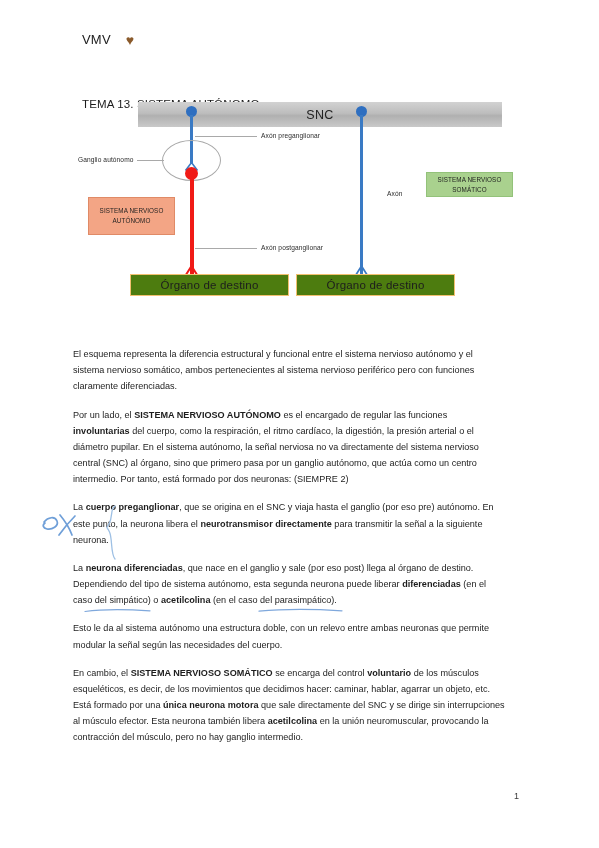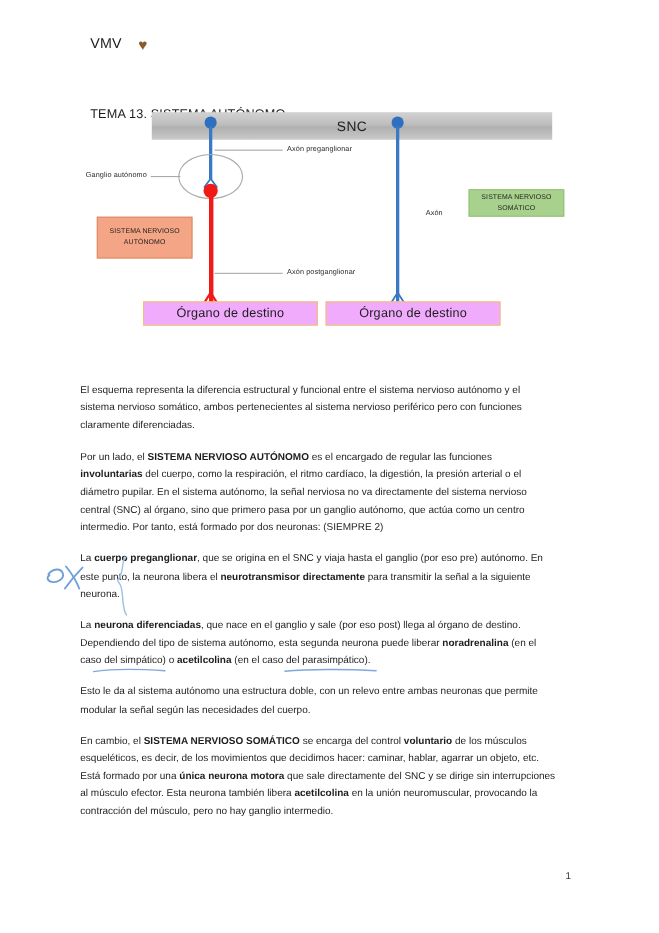--- a/index.html
+++ b/index.html
@@ -131,21 +131,21 @@
     width: 87px; height: 25px;
     background: #a9d18e;
     border: 1px solid #93c27a;
     display: flex; align-items: center; justify-content: center;
   }
 
   .organ {
     position: absolute;
     top: 179px;
     height: 22px;
-    background: #f0abfc;
+    background: #4d7c0f;
     border: 1px solid #f2c070;
     display: flex; align-items: center; justify-content: center;
     font-size: 11.5px;
     color: #1d1d1d;
     letter-spacing: 0.2px;
   }
   .organ.left  { left: 48px;  width: 159px; }
   .organ.right { left: 214px; width: 159px; }
 
   
@@ -240,21 +240,21 @@
   </div>
   <div class="organ right">
     <span>Órgano de destino</span>
   </div>
 </div>
 
 <div class="body-text">
   <p>El esquema representa la diferencia estructural y funcional entre el sistema nervioso autónomo y el sistema nervioso somático, ambos pertenecientes al sistema nervioso periférico pero con funciones claramente diferenciadas.</p>
   <p>Por un lado, el <b>SISTEMA NERVIOSO AUTÓNOMO</b> es el encargado de regular las funciones <b>involuntarias</b> del cuerpo, como la respiración, el ritmo cardíaco, la digestión, la presión arterial o el diámetro pupilar. En el sistema autónomo, la señal nerviosa no va directamente del sistema nervioso central (SNC) al órgano, sino que primero pasa por un ganglio autónomo, que actúa como un centro intermedio. Por tanto, está formado por dos neuronas: (SIEMPRE 2)</p>
   <p>La <b>cuerpo preganglionar</b>, que se origina en el SNC y viaja hasta el ganglio (por eso pre) autónomo. En este punto, la neurona libera el <b>neurotransmisor directamente</b> para transmitir la señal a la siguiente neurona.</p>
-  <p>La <b>neurona diferenciadas</b>, que nace en el ganglio y sale (por eso post) llega al órgano de destino. Dependiendo del tipo de sistema autónomo, esta segunda neurona puede liberar <b>noradrenalina</b> (en el caso del simpático) o <b>acetilcolina</b> (en el caso del parasimpático).</p>
+  <p>La <b>neurona diferenciadas</b>, que nace en el ganglio y sale (por eso post) llega al órgano de destino. Dependiendo del tipo de sistema autónomo, esta segunda neurona puede liberar <b>diferenciadas</b> (en el caso del simpático) o <b>acetilcolina</b> (en el caso del parasimpático).</p>
   <p>Esto le da al sistema autónomo una estructura doble, con un relevo entre ambas neuronas que permite modular la señal según las necesidades del cuerpo.</p>
   <p>En cambio, el <b>SISTEMA NERVIOSO SOMÁTICO</b> se encarga del control <b>voluntario</b> de los músculos esqueléticos, es decir, de los movimientos que decidimos hacer: caminar, hablar, agarrar un objeto, etc. Está formado por una <b>única neurona motora</b> que sale directamente del SNC y se dirige sin interrupciones al músculo efector. Esta neurona también libera <b>acetilcolina</b> en la unión neuromuscular, provocando la contracción del músculo, pero no hay ganglio intermedio.</p>
 </div>
 
 <div class="pen pen-ex">
   <svg width="46" height="34" viewBox="0 0 46 34">
     <path d="M6 14 C10 9, 17 8, 19 13 C21 18, 14 22, 9 21 C5 20, 4 17, 7 15" fill="none" stroke="#6f9fd8" stroke-width="1.7" stroke-linecap="round"></path>
     <path d="M22 7 C27 13, 31 19, 34 27" fill="none" stroke="#6f9fd8" stroke-width="1.7" stroke-linecap="round"></path>
     <path d="M37 8 C31 14, 26 20, 21 27" fill="none" stroke="#6f9fd8" stroke-width="1.7" stroke-linecap="round"></path>
   </svg>

